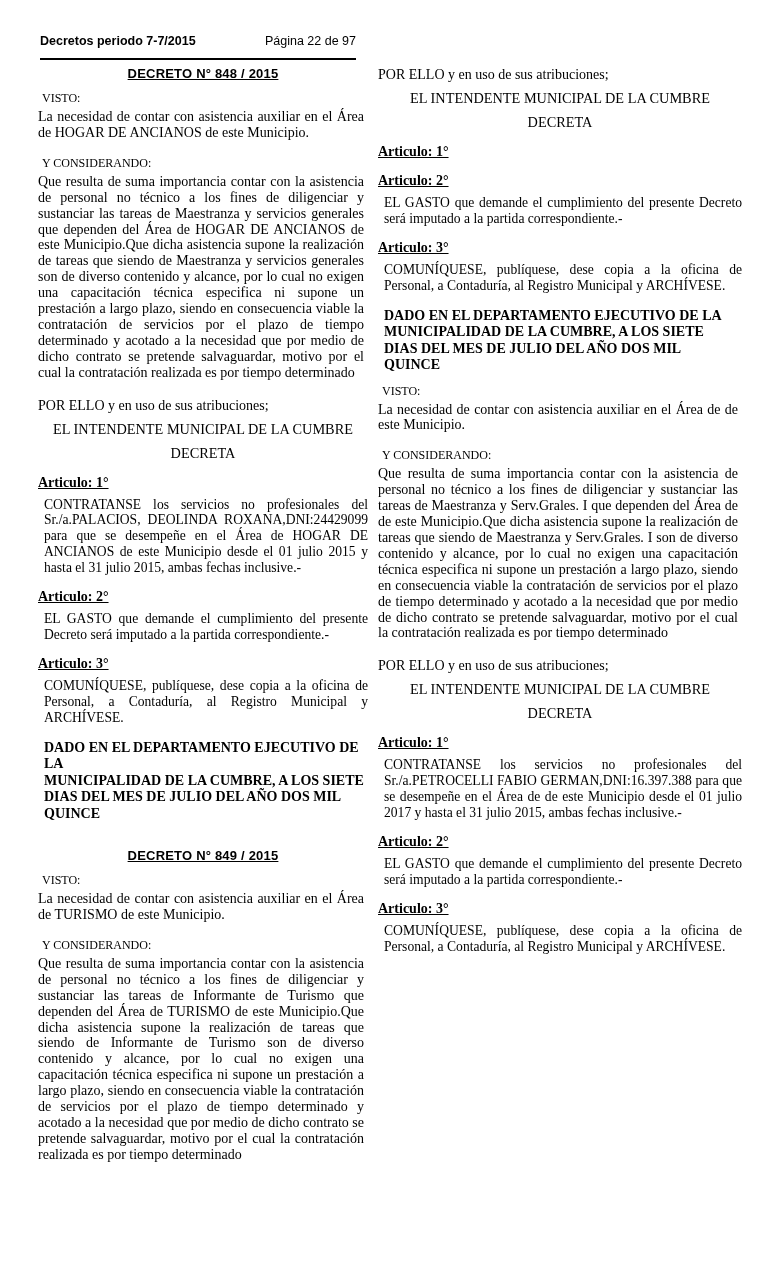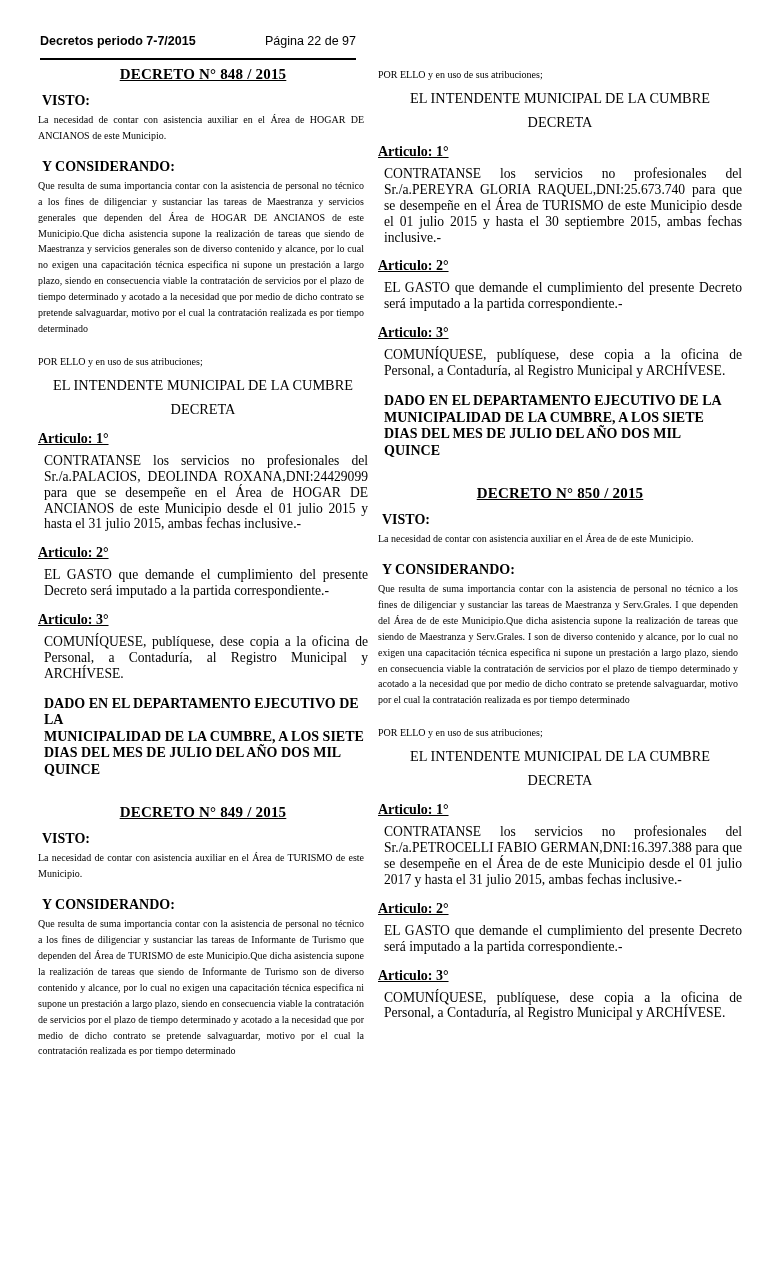--- a/index.html
+++ b/index.html
@@ -45,37 +45,37 @@
     top: 62px;
     display: flex;
     gap: 10px;
   }
   .col { overflow: hidden; }
   .col-left  { width: 330px; }
   .col-right { width: 364px; }
 
   
   .decree-title {
-    font-family: Liberation Serif, serif;
+    font-family: Liberation Sans, sans-serif;
     font-weight: 700;
-    font-size: 15px;
+    font-size: 13px;
     letter-spacing: 0.2px;
     text-align: center;
     text-decoration: underline;
     margin: 4px 0 0 0;
   }
   .mt-xl { margin-top: 26px; }
   .section-label {
-    font-weight: 700;
-    font-size: 14px;
+    font-weight: 400;
+    font-size: 12px;
     margin: 10px 0 0 4px;
   }
   .section-label.gap { margin-top: 15px; }
   .body-text {
-    font-size: 10px;
+    font-size: 14px;
     line-height: 15.9px;
     text-align: justify;
     margin: 3px 4px 0 0;
   }
   .por-ello { margin-top: 17px; text-align: left; }
   .por-ello.tight { margin-top: 5px; }
   .center-line {
     font-size: 14.3px;
     text-align: center;
     margin: 7px 0 0 0;
@@ -152,34 +152,32 @@
 
     </div>
 
     <div class="col col-right">
 
       <p class="body-text por-ello tight">POR ELLO y en uso de sus atribuciones;</p>
       <p class="center-line">EL INTENDENTE MUNICIPAL DE LA CUMBRE</p>
       <p class="center-line">DECRETA</p>
 
       <h4 class="article-label">Articulo: 1°</h4>
-      <p class="article-text">CONTRATANSE los servicios no profesionales del Sr./a.PEREYRA GLORIA RAQUEL,DNI:25.673.740 para que se desempeñe en el Área de TURISMO de este Municipio desde el 01 julio 2015 y hasta el 30 septiembre 2015, ambas fechas inclusive.-</p>
 
       <h4 class="article-label">Articulo: 2°</h4>
       <p class="article-text">EL GASTO que demande el cumplimiento del presente Decreto será imputado a la partida correspondiente.-</p>
 
       <h4 class="article-label">Articulo: 3°</h4>
       <p class="article-text">COMUNÍQUESE, publíquese, dese copia a la oficina de Personal, a Contaduría, al Registro Municipal y ARCHÍVESE.</p>
 
       <p class="dado-block">DADO EN EL DEPARTAMENTO EJECUTIVO DE LA
 MUNICIPALIDAD DE LA CUMBRE, A LOS SIETE
 DIAS DEL MES DE JULIO DEL AÑO DOS MIL
 QUINCE</p>
 
-      <h2 class="decree-title mt-xl">DECRETO N° 850 / 2015</h2>
 
       <h3 class="section-label">VISTO:</h3>
       <p class="body-text">La necesidad de contar con asistencia auxiliar en el Área de de este Municipio.</p>
 
       <h3 class="section-label gap">Y CONSIDERANDO:</h3>
       <p class="body-text">Que resulta de suma importancia contar con la asistencia de personal no técnico a los fines de diligenciar y sustanciar las tareas de Maestranza y Serv.Grales. I que dependen del Área de de este Municipio.Que dicha asistencia supone la realización de tareas que siendo de Maestranza y Serv.Grales. I son de diverso contenido y alcance, por lo cual no exigen una capacitación técnica especifica ni supone un prestación a largo plazo, siendo en consecuencia viable la contratación de servicios por el plazo de tiempo determinado y acotado a la necesidad que por medio de dicho contrato se pretende salvaguardar, motivo por el cual la contratación realizada es por tiempo determinado</p>
 
       <p class="body-text por-ello">POR ELLO y en uso de sus atribuciones;</p>
       <p class="center-line">EL INTENDENTE MUNICIPAL DE LA CUMBRE</p>
       <p class="center-line">DECRETA</p>

